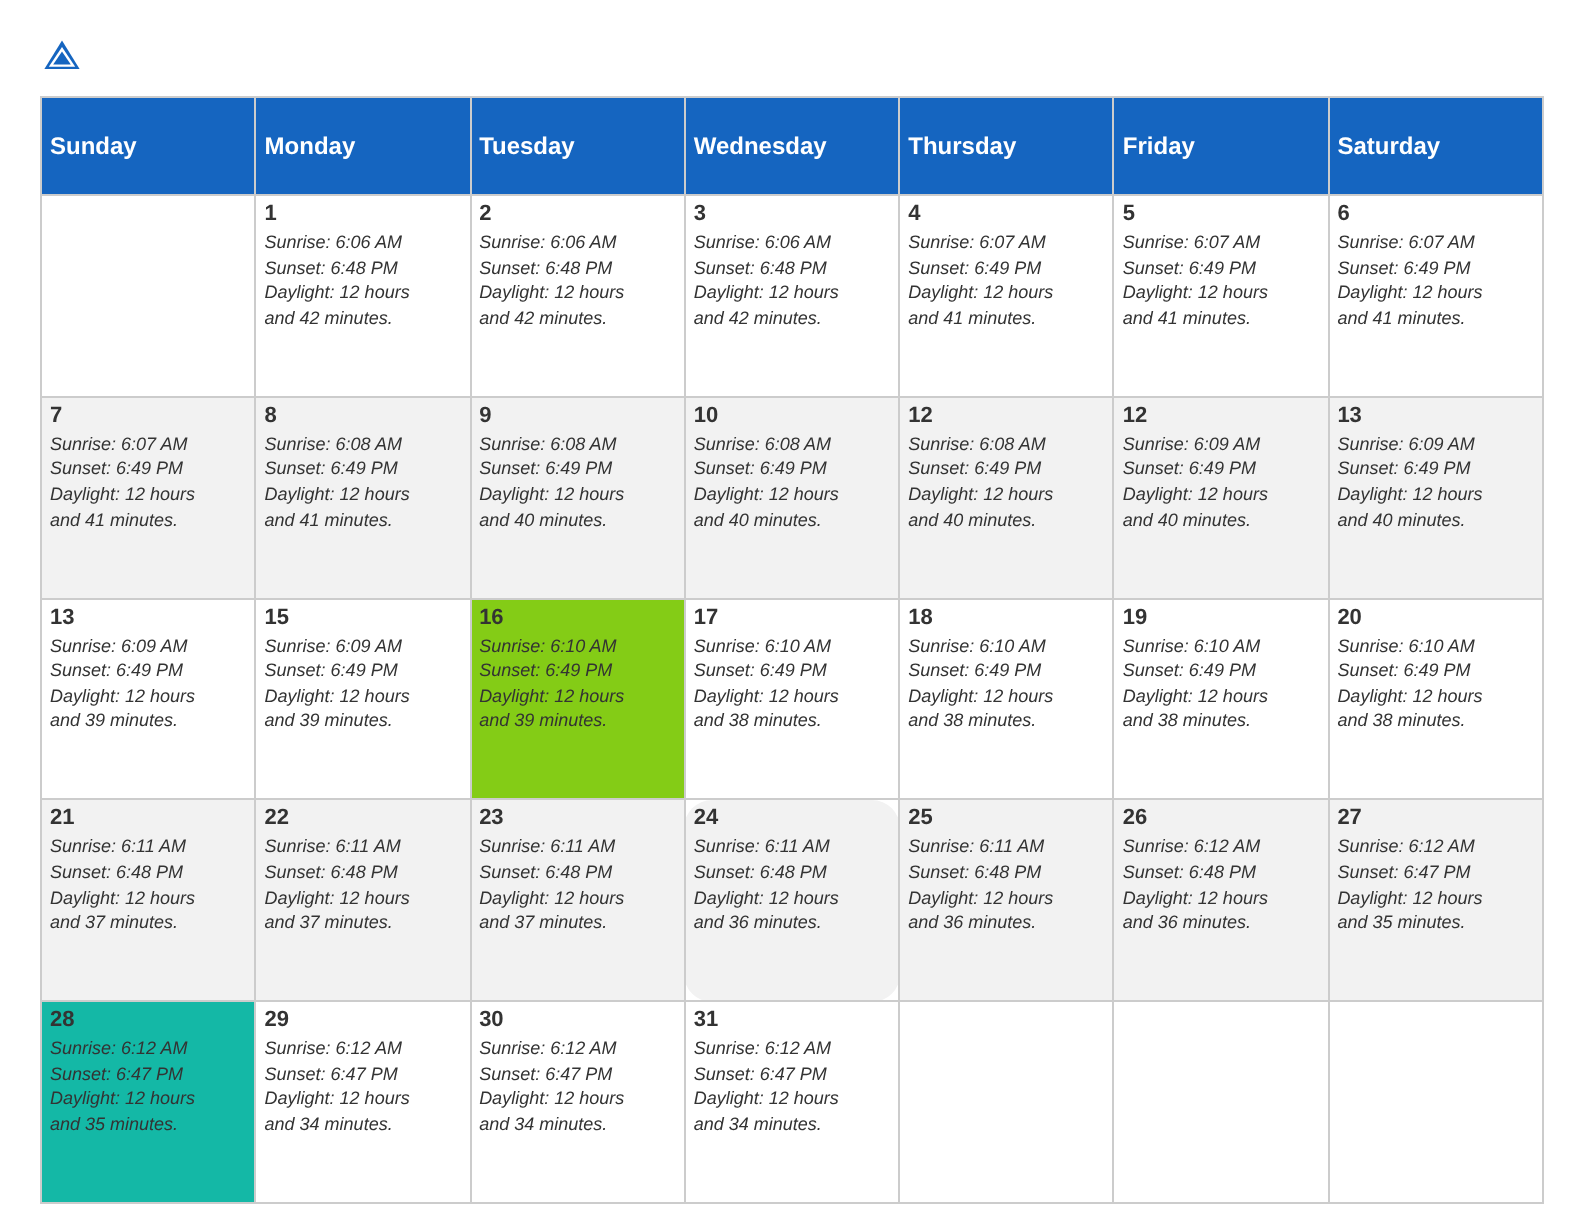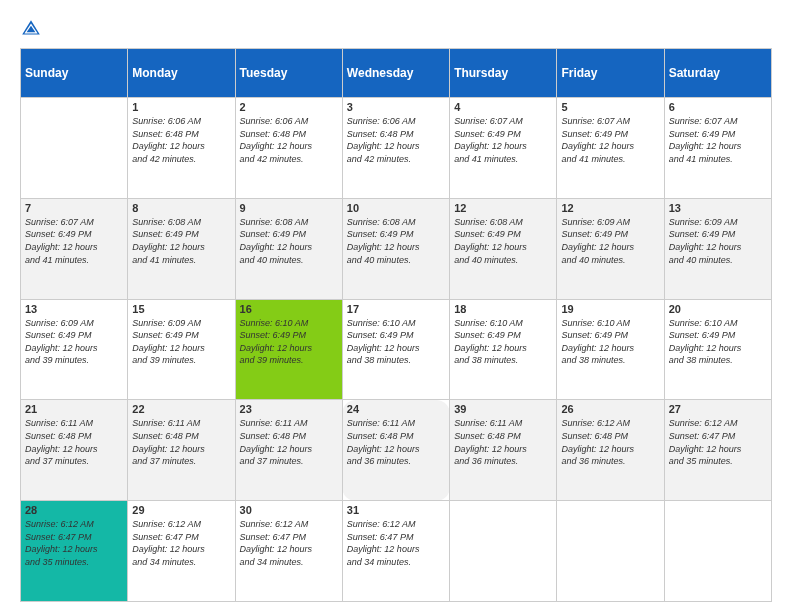--- a/index.html
+++ b/index.html
@@ -314,21 +314,21 @@
 and 37 minutes.</div>
           </td>
           <td style="background-color: rgb(242, 242, 242); border-radius: 14px;">
             <span class="day-number">24</span>
             <div class="day-info" style="white-space: pre-line;">Sunrise: 6:11 AM
 Sunset: 6:48 PM
 Daylight: 12 hours
 and 36 minutes.</div>
           </td>
           <td style="background-color: rgb(242, 242, 242);">
-            <span class="day-number">39</span>
+            <span class="day-number">25</span>
             <div class="day-info" style="white-space: pre-line;">Sunrise: 6:11 AM
 Sunset: 6:48 PM
 Daylight: 12 hours
 and 36 minutes.</div>
           </td>
           <td style="background-color: rgb(242, 242, 242);">
             <span class="day-number">26</span>
             <div class="day-info" style="white-space: pre-line;">Sunrise: 6:12 AM
 Sunset: 6:48 PM
 Daylight: 12 hours

